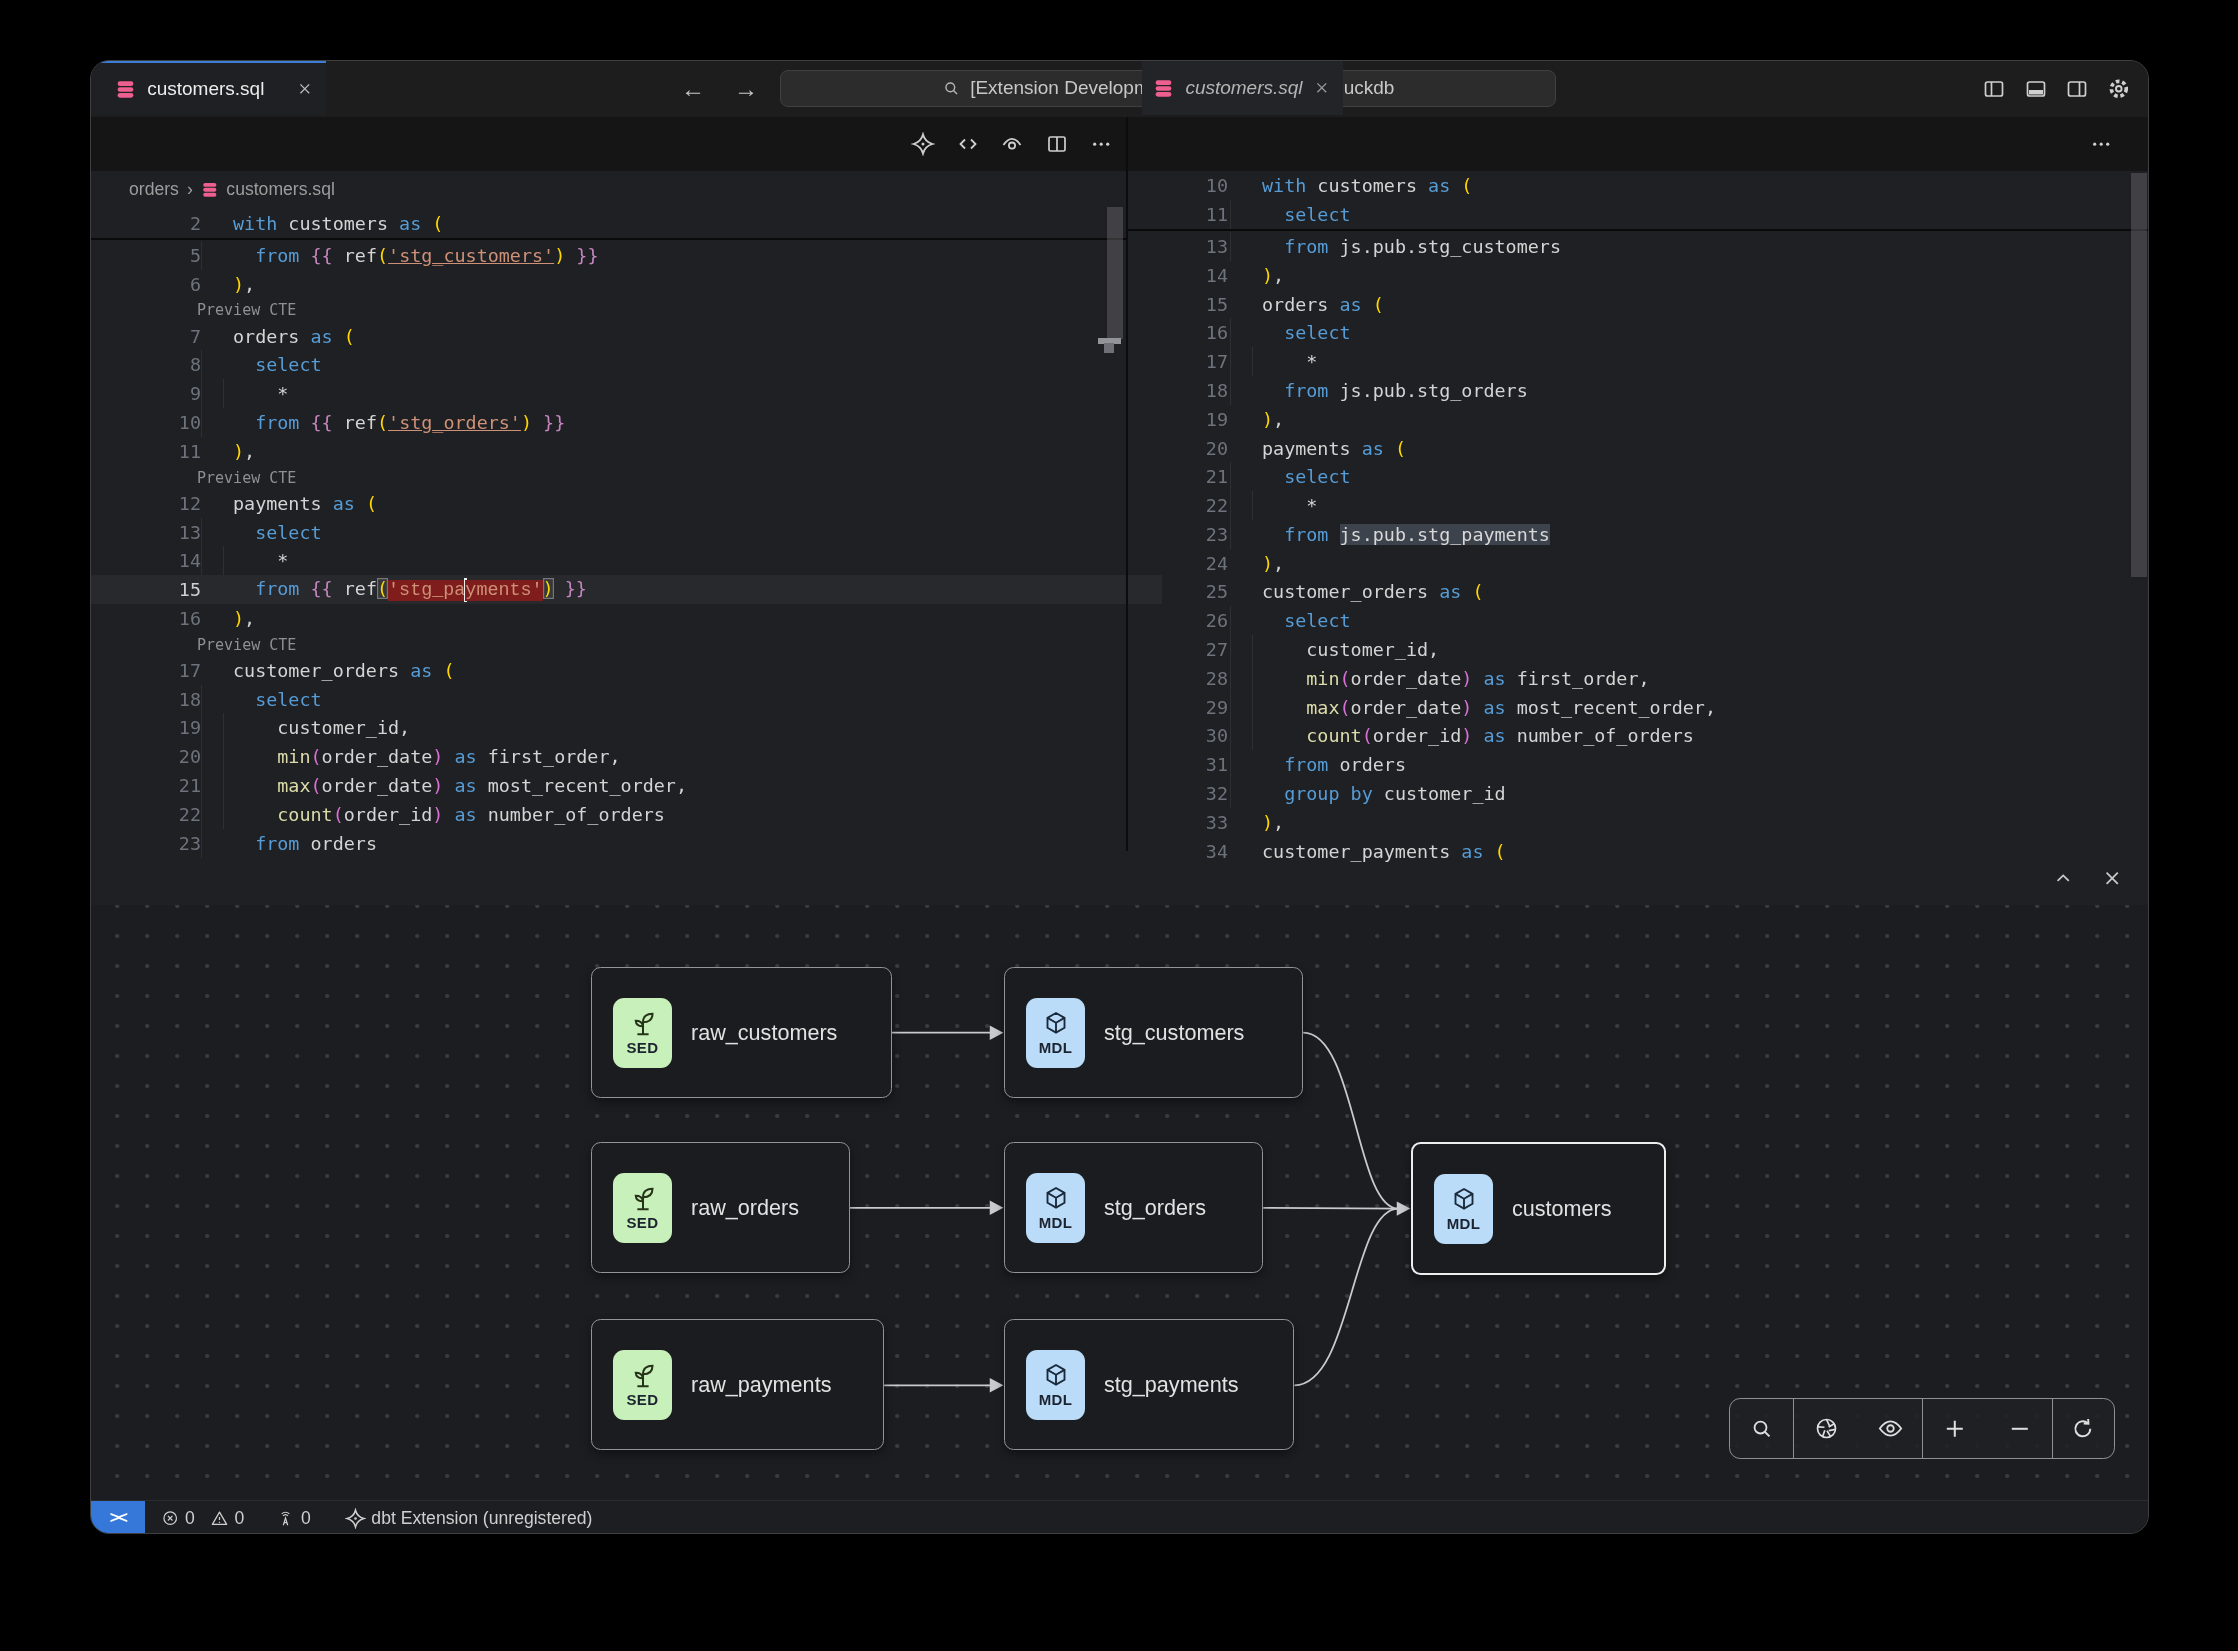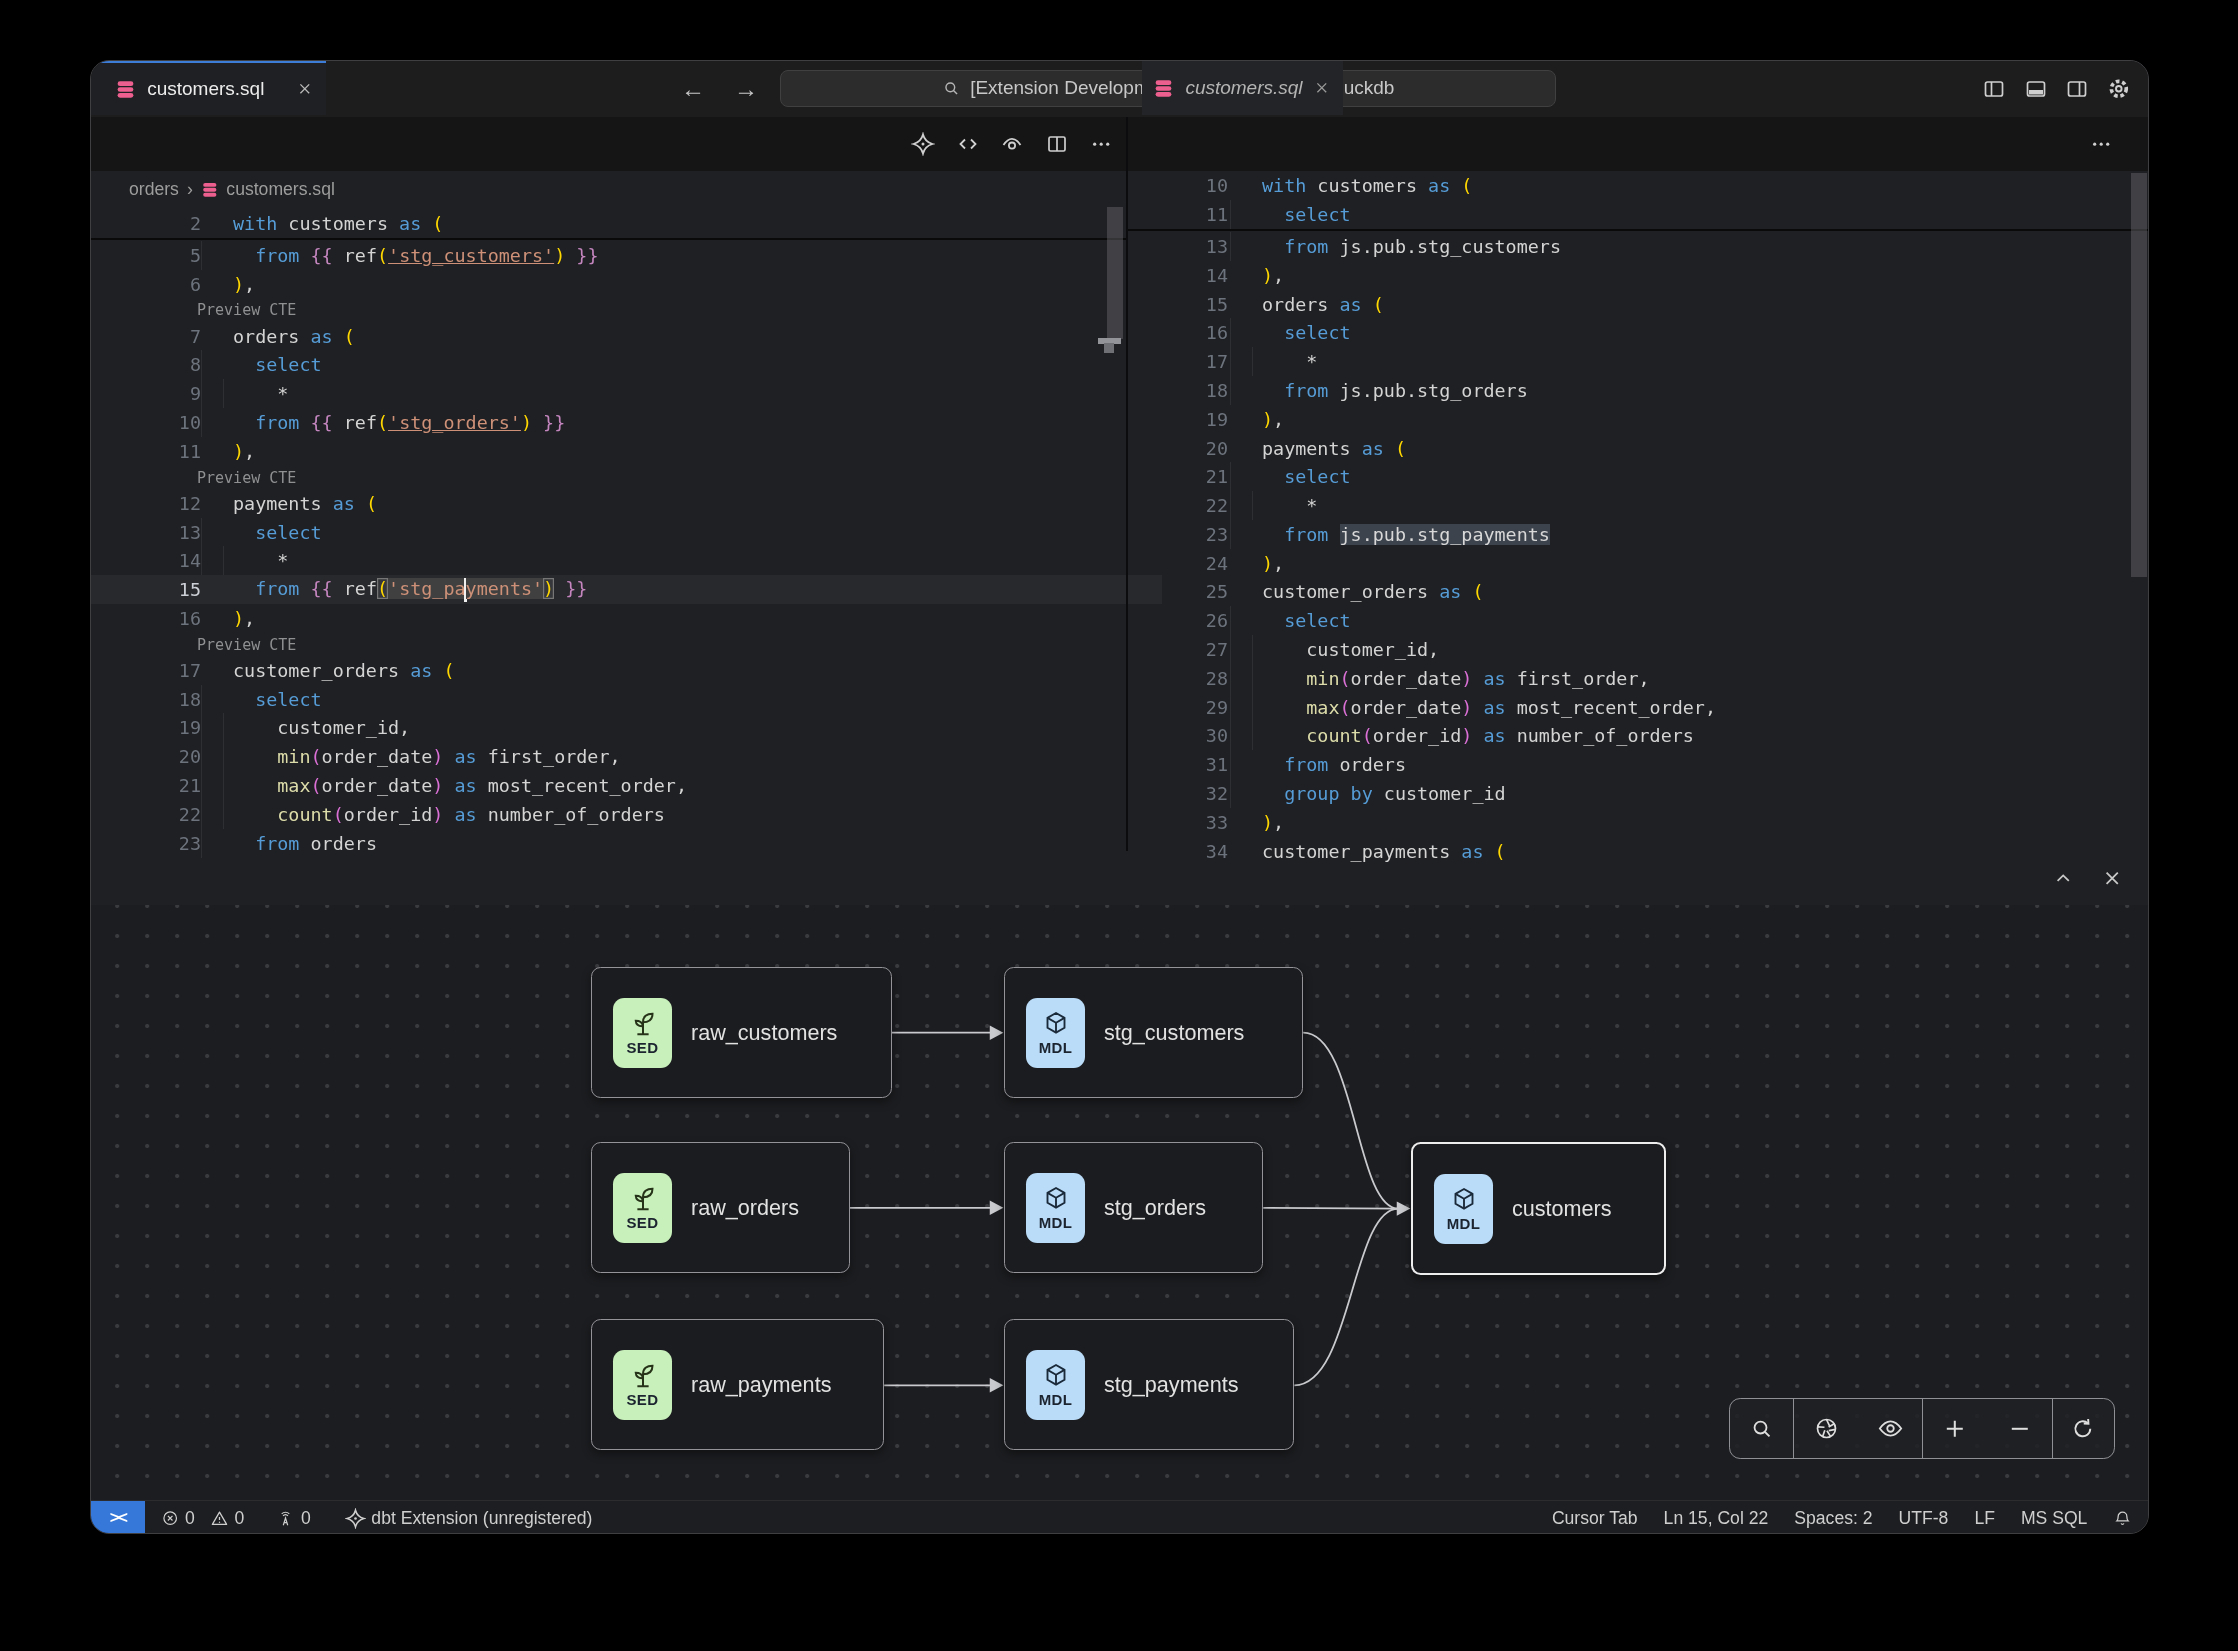--- a/index.html
+++ b/index.html
@@ -39,21 +39,21 @@
   .crow.sticky{background:var(--editor);z-index:6;}
   .crow.cl{background:rgba(255,255,255,0.045);}
   .crow.cl .gut{color:#ccd0d6;}
   .gut{flex:none;text-align:right;color:#6d737d;font-size:18.4px;}
   .code{white-space:pre;}
   .guide{position:absolute;top:0;bottom:0;width:0.8px;background:#2e2f33;}
   .lensrow{position:absolute;height:23px;display:flex;align-items:center;font-size:15px;color:#8f9092;}
   .tk-k{color:var(--kw);} .tk-t{color:#d4d4d4;} .tk-f{color:var(--fn);} .tk-s{color:var(--str);text-decoration:underline;}
   .tk-y{color:var(--gold);} .tk-p{color:var(--pinkb);} .tk-j{color:var(--jinja);}
   .tk-sel{background:#3d434d;color:#d8d8d8;}
-  .tk-sels{background:#404040;color:var(--str);}
+  .tk-sels{background:#7f1d1d;color:var(--str);font-family:Liberation Mono, monospace;}
   .tk-yb{color:var(--gold);box-shadow:inset 0 0 0 1.2px #767676;background:rgba(120,120,120,.18);}
   .tk-cur{display:inline-block;width:2.4px;height:24px;background:#f0f0f0;margin:0 -1.2px;vertical-align:middle;}
   .sticky-div{position:absolute;height:1.6px;background:#0a0a0b;z-index:7;}
   .vsb{position:absolute;width:16px;background:rgba(121,121,126,.38);z-index:9;}
   .tmark-bar{position:absolute;left:1007px;top:277px;width:23px;height:5.6px;background:#93939a;z-index:9;}
   .tmark-stub{position:absolute;left:1013px;top:282px;width:9.6px;height:9.6px;background:#6f6f76;z-index:9;}
   
   .panel-tabs{position:absolute;left:0;top:790px;width:2059px;height:54px;background:var(--panel);
     border-top:1.6px solid #101012;display:flex;align-items:center;padding-left:32px;box-sizing:border-box;font-size:19px;color:#c9c9c9;}
   .ptab{padding:0 17px;display:flex;align-items:center;height:100%;}
@@ -465,29 +465,15 @@
       <span class="sitem" style="margin-left:34px;">
         <span>
           <svg width="21" height="21" viewBox="0 0 24 24" fill="none" stroke="#cfcfcf" stroke-width="1.8">
             <path d="M12 2.5 C13.2 7 17 10.8 21.5 12 C17 13.2 13.2 17 12 21.5 C10.8 17 7 13.2 2.5 12 C7 10.8 10.8 7 12 2.5 Z"></path>
             <circle cx="12" cy="12" r="1.5" fill="#cfcfcf" stroke="none"></circle>
             </svg>
           </span>
         <span>dbt Extension (unregistered)</span>
       </span>
     </div>
-    <div class="status-right">
-      <span>Cursor Tab</span>
-      <span>Ln 15, Col 22</span>
-      <span>Spaces: 2</span>
-      <span>UTF-8</span>
-      <span>LF</span>
-      <span>MS SQL</span>
-      <span>
-        <svg width="19" height="19" viewBox="0 0 24 24" fill="none" stroke="#cfcfcf" stroke-width="1.6">
-          <path d="M12 4 a5.5 5.5 0 0 1 5.5 5.5 c0 4 1.6 5.6 1.6 5.6 H4.9 c0 0 1.6-1.6 1.6-5.6 A5.5 5.5 0 0 1 12 4 Z"></path>
-          <path d="M10.3 18.2 a1.8 1.8 0 0 0 3.4 0"></path>
-          </svg>
-        </span>
-    </div>
   </div>
 </div>
 
 
 </body></html>

